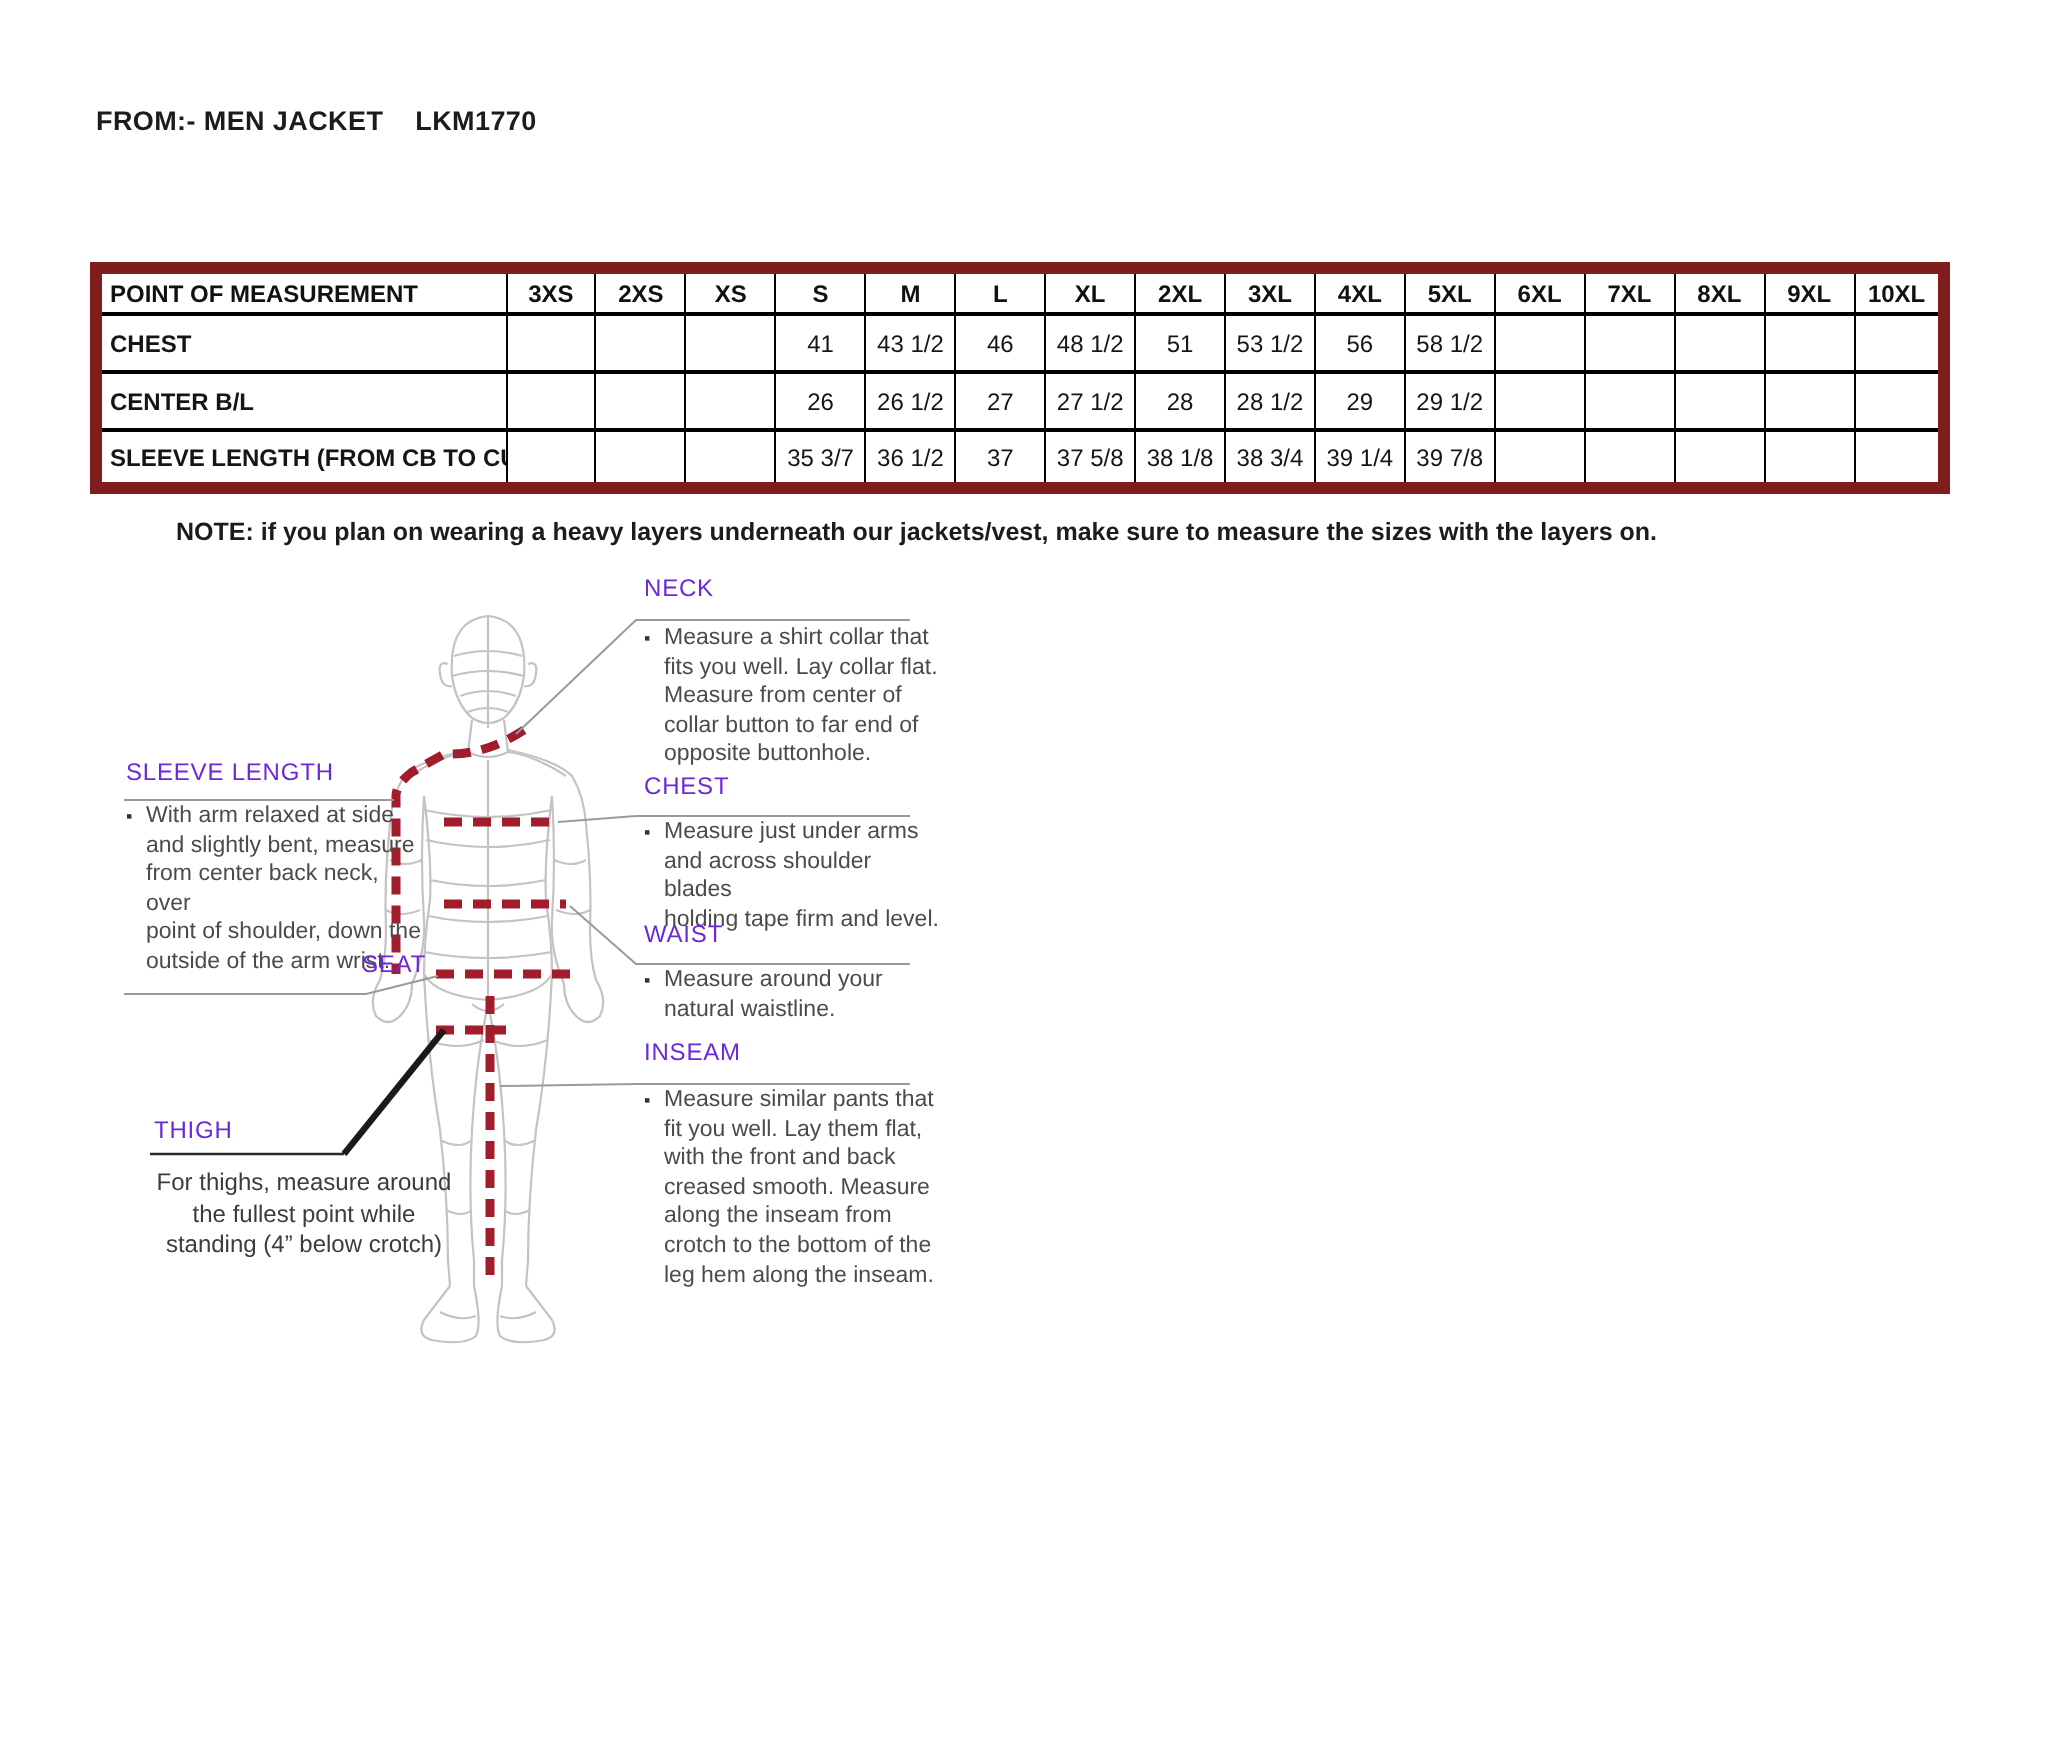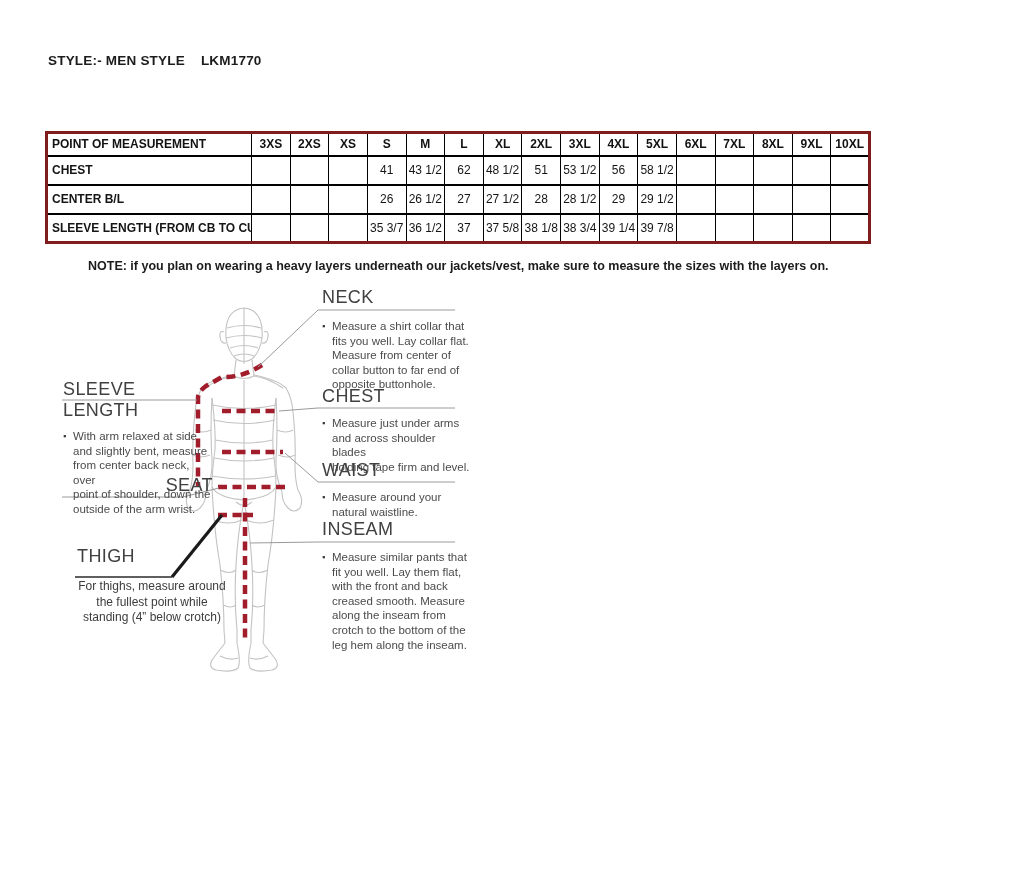--- a/index.html
+++ b/index.html
@@ -4,38 +4,38 @@
 <style>
   * { margin:0; padding:0; box-sizing:border-box; }
   html,body { background:#ffffff; }
   body { width:1024px; height:876px; position:relative; font-family:"Liberation Sans", sans-serif; color:#111; overflow:hidden; }
 
   .page-title { position:absolute; left:48px; top:53px; font-size:13.5px; font-weight:700; color:#1c1c1c; letter-spacing:0.2px; }
   .page-title .code { margin-left:16px; }
 
   
   .size-table-wrap { position:absolute; left:45px; top:131px; width:930px; }
-  table.size-table { width:826px; border-collapse:collapse; table-layout:fixed; border:3px solid #7f1d1d; }
+  table.size-table { width:930px; border-collapse:collapse; table-layout:fixed; border:6px solid #7f1d1d; }
   table.size-table th, table.size-table td {
     border-left:1px solid #000; border-right:1px solid #000; border-bottom:2px solid #000;
     font-size:12px; height:29px; text-align:center; vertical-align:middle; padding:0 2px;
     overflow:hidden; white-space:nowrap;
   }
   table.size-table th { height:23px; font-weight:700; }
   table.size-table th:first-child, table.size-table td:first-child { width:205px; text-align:left; padding-left:4px; font-weight:700; }
   table.size-table td { font-weight:400; color:#151515; }
 
   .note-text { position:absolute; left:48px; top:259px; width:940px; font-size:12.5px; font-weight:700; color:#1c1c1c;margin-left:40px; }
 
   
   .diagram { position:absolute; left:0; top:280px; width:520px; height:420px; }
   .diagram svg { position:absolute; left:40px; top:0; }
 
   .dlabel { position:absolute; width:150px; }
-  .dtitle { font-size:18px; color:#404040; letter-spacing:0.4px; font-weight:400; }
+  .dtitle { font-size:12px; color:#6d28d9; letter-spacing:0.4px; font-weight:400; }
   .ddesc  { font-size:11.5px; line-height:14.6px; color:#4b4b4b; white-space:pre-line; position:relative; }
   .ddesc.bulleted { padding-left:10px; }
   .ddesc.bulleted::before { content:"▪"; position:absolute; left:0; top:0; font-size:9px; color:#333; }
 
   
   .dl-neck   { left:322px; top:287px; }
   .dl-neck   .ddesc { margin-top:11px; }
   .dl-sleeve { left:63px;  top:379px; }
   .dl-sleeve .ddesc { margin-top:8px; }
   .dl-chest  { left:322px; top:386px; }
@@ -46,21 +46,21 @@
   .dl-seat   .ddesc { margin-top:8px; }
   .dl-inseam { left:322px; top:519px; }
   .dl-inseam .ddesc { margin-top:10px; }
   .dl-thigh  { left:77px;  top:554px; }
   .dl-thigh  .ddesc { margin-top:12px; font-size:12px; color:#3c3c3c; line-height:15.5px;text-align:center; }
 </style>
 </head>
 <body>
 
 <div class="page-title">
-  <span>STYLE:- MEN STYLE</span><span class="code">LKM1770</span>
+  <span>FROM:- MEN JACKET</span><span class="code">LKM1770</span>
 </div>
 
 <div class="size-table-wrap">
   <table class="size-table">
     <thead>
       <tr>
         <th>POINT OF MEASUREMENT</th>
       <th>3XS</th>
           <th>2XS</th>
           <th>XS</th>
@@ -80,21 +80,21 @@
         </tr>
     </thead>
     <tbody>
         <tr>
           <td>CHEST</td>
           <td></td>
           <td></td>
           <td></td>
           <td>41</td>
           <td>43 1/2</td>
-          <td>62</td>
+          <td>46</td>
           <td>48 1/2</td>
           <td>51</td>
           <td>53 1/2</td>
           <td>56</td>
           <td>58 1/2</td>
           <td></td>
           <td></td>
           <td></td>
           <td></td>
           <td></td>
@@ -261,19 +261,19 @@
   <div class="dlabel dl-inseam" style="top:239px;">
     <div class="dtitle">INSEAM</div>
     <div class="ddesc bulleted">Measure similar pants that
 fit you well. Lay them flat,
 with the front and back
 creased smooth. Measure
 along the inseam from
 crotch to the bottom of the
 leg hem along the inseam.</div>
   </div>
-  <div class="dlabel dl-thigh" style="top:266px;">
+  <div class="dlabel dl-thigh" style="top:278px;">
     <div class="dtitle">THIGH</div>
     <div class="ddesc">For thighs, measure around
 the fullest point while
 standing (4” below crotch)</div>
   </div>
 </div>
 
 </body></html>

